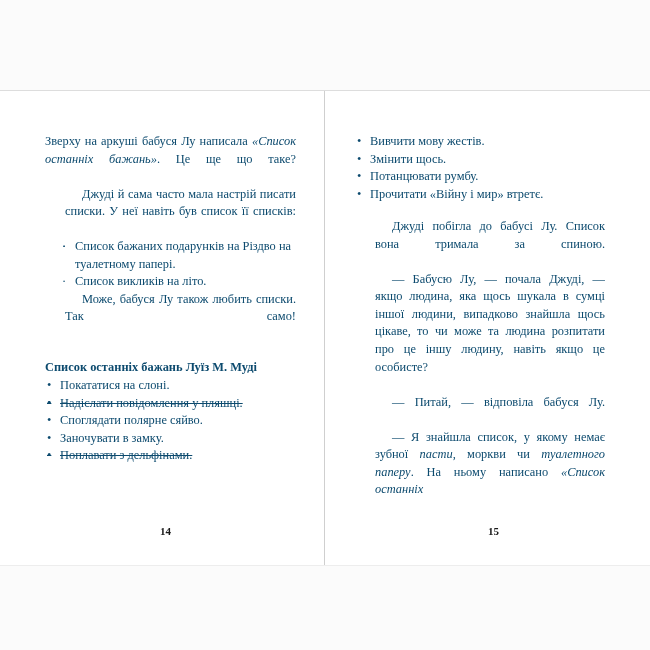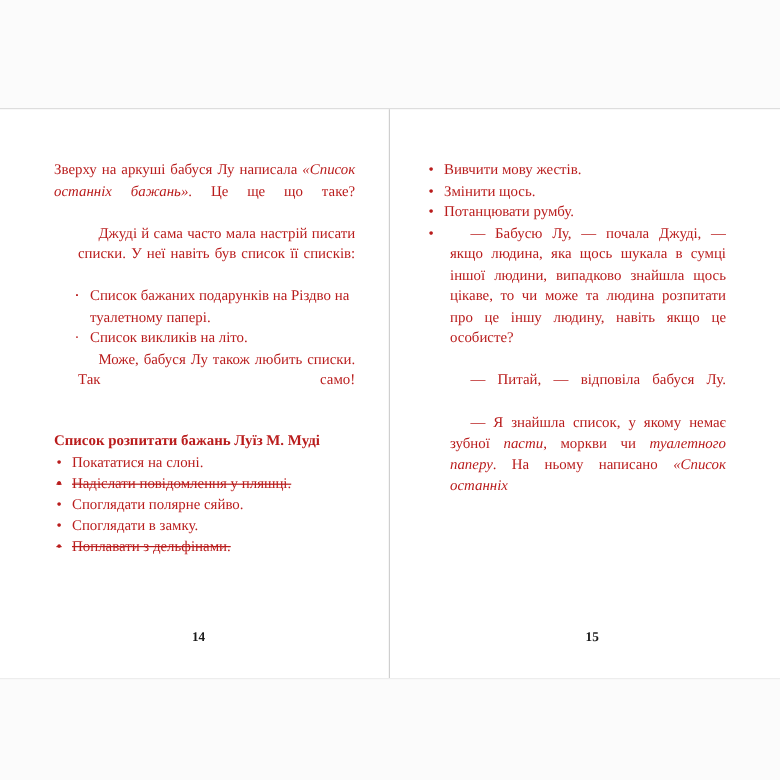--- a/index.html
+++ b/index.html
@@ -33,21 +33,21 @@
     position: relative;
     box-sizing: border-box;
     height: 100%;
   }
   .page-left  { width: 325px; border-right: 1px solid #cfcfcf; }
   .page-right { width: 325px; }
 
   .textblock {
     position: absolute;
     top: 42px;
-    color: #b91c1c;
+    color: #0c4a6e;
     font-size: 12.4px;
     line-height: 17.55px;
     text-align: justify;
     text-justify: inter-word;
     -webkit-hyphens: none;
     hyphens: none;
   }
   .page-left  .textblock { left: 45px;  width: 251px; }
   .page-right .textblock { left: 30px;  width: 250px; }
 
@@ -151,46 +151,47 @@
       <p class="indent justify">Джуді й сама часто мала настрій писати списки. У неї навіть був список її списків:</p>
 
       <ul class="list-dot">
         <li><span class="marker">·</span></li>
         <li><span class="marker">·</span><span>Список бажаних подарунків на Різдво на туалетному папері.</span></li>
         <li><span class="marker">·</span><span>Список викликів на літо.</span></li>
       </ul>
 
       <p class="indent justify">Може, бабуся Лу також любить списки. Так само!</p>
 
-      <p class="list-heading">Список розпитати бажань Луїз М. Муді</p>
+      <p class="list-heading">Список останніх бажань Луїз М. Муді</p>
 
       <ul class="list-bullet list-wish">
         <li><span class="marker">•</span><span>Покататися на слоні.</span></li>
         <li><span class="marker">•</span></li>
         <li class="struck"><span class="marker">•</span><span>Надіслати повідомлення у пляшці.</span></li>
         <li><span class="marker">•</span><span>Споглядати полярне сяйво.</span></li>
-        <li><span class="marker">•</span><span>Споглядати в замку.</span></li>
+        <li><span class="marker">•</span><span>Заночувати в замку.</span></li>
         <li class="struck"><span class="marker">•</span><span>Поплавати з дельфінами.</span></li>
       </ul>
 
     </div>
 
     <div class="folio folio-left">14</div>
   </div>
 
   <div class="page page-right">
     <div class="textblock">
 
       <ul class="list-bullet">
         <li><span class="marker">•</span><span>Вивчити мову жестів.</span></li>
         <li><span class="marker">•</span><span>Змінити щось.</span></li>
         <li><span class="marker">•</span><span>Потанцювати румбу.</span></li>
-        <li><span class="marker">•</span></li>
+        <li><span class="marker">•</span><span>Прочитати «Війну і мир» втретє.</span></li>
       </ul>
 
+      <p class="indent justify gap-top">Джуді побігла до бабусі Лу. Список вона тримала за спиною.</p>
 
       <p class="indent justify">— Бабусю Лу, — почала Джуді, — якщо людина, яка щось шукала в сумці іншої людини, випадково знайшла щось цікаве, то чи може та людина розпитати про це іншу людину, навіть якщо це особисте?</p>
 
       <p class="indent justify">— Питай, — відповіла бабуся Лу.</p>
 
 
       <p class="indent justify"><span>— Я знайшла список, у якому немає </span><span>зубної </span><em class="it">пасти</em><span>, </span><span>моркви чи </span><em class="it">туалетного паперу</em><span>. На ньому написано </span><em class="it">«Список останніх</em></p>
 
     </div>
 

